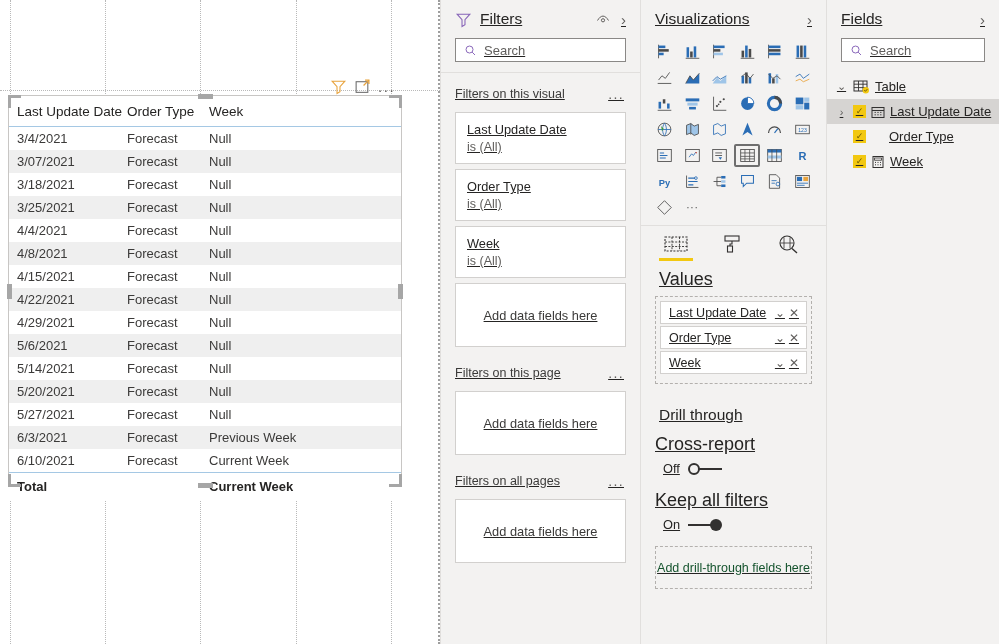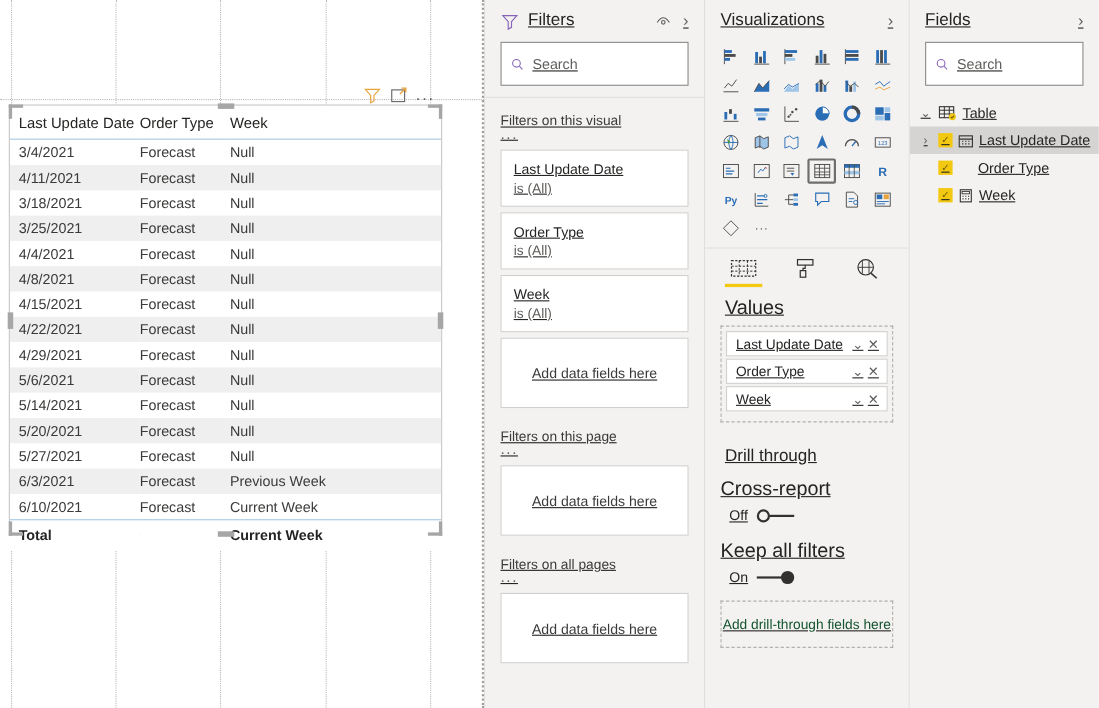--- a/index.html
+++ b/index.html
@@ -109,37 +109,36 @@
     display: flex; align-items: center;
     padding: 10px 12px 8px 14px;
     gap: 8px;
   }
   .pane-title { font-size: 15.5px; color: #252423; flex: 1; }
   .chev-right { color: #605e5c; font-size: 15px; cursor: pointer; padding: 0 2px; }
 
   .search-box {
     display: flex; align-items: center;
     margin: 2px 14px 10px 14px;
-    height: 40px;
+    height: 24px;
     background: #ffffff;
     border: 1px solid #8a8886;
     padding: 0 8px;
     gap: 7px;
   }
   .search-box .ph { font-size: 13px; color: #605e5c; }
 
   .pane-sep { height: 1px; background: #e1dfdd; margin: 0; }
 
   
   #filters-pane { flex: 0 0 200px; }
   .filter-group-label {
-    display: flex; 
+    display: flex; align-items: center;
     font-size: 12.5px; color: #3b3a39;
     padding: 14px 16px 6px 14px;
-    flex-direction: column;
   }
   .filter-group-label span.t { flex: 1; }
   .filter-group-label .dots { color: #605e5c; font-size: 14px; letter-spacing: 1.4px; line-height: 8px; cursor: pointer; }
   .filter-card {
     margin: 5px 14px;
     background: #ffffff;
     border: 1px solid #d2d0ce;
     padding: 9px 10px 9px 11px;
   }
   .filter-card .fc-name { font-size: 12.8px; color: #252423; margin-bottom: 3px; }
@@ -281,21 +280,21 @@
             <th class="cw3">Week</th>
           </tr>
         </thead>
         <tbody id="tbody">
             <tr>
               <td class="col-pad-l">3/4/2021</td>
               <td>Forecast</td>
               <td>Null</td>
             </tr>
             <tr class="alt">
-              <td class="col-pad-l">4/11/2021</td>
+              <td class="col-pad-l">3/07/2021</td>
               <td>Forecast</td>
               <td>Null</td>
             </tr>
             <tr>
               <td class="col-pad-l">3/18/2021</td>
               <td>Forecast</td>
               <td>Null</td>
             </tr>
             <tr class="alt">
               <td class="col-pad-l">3/25/2021</td>

